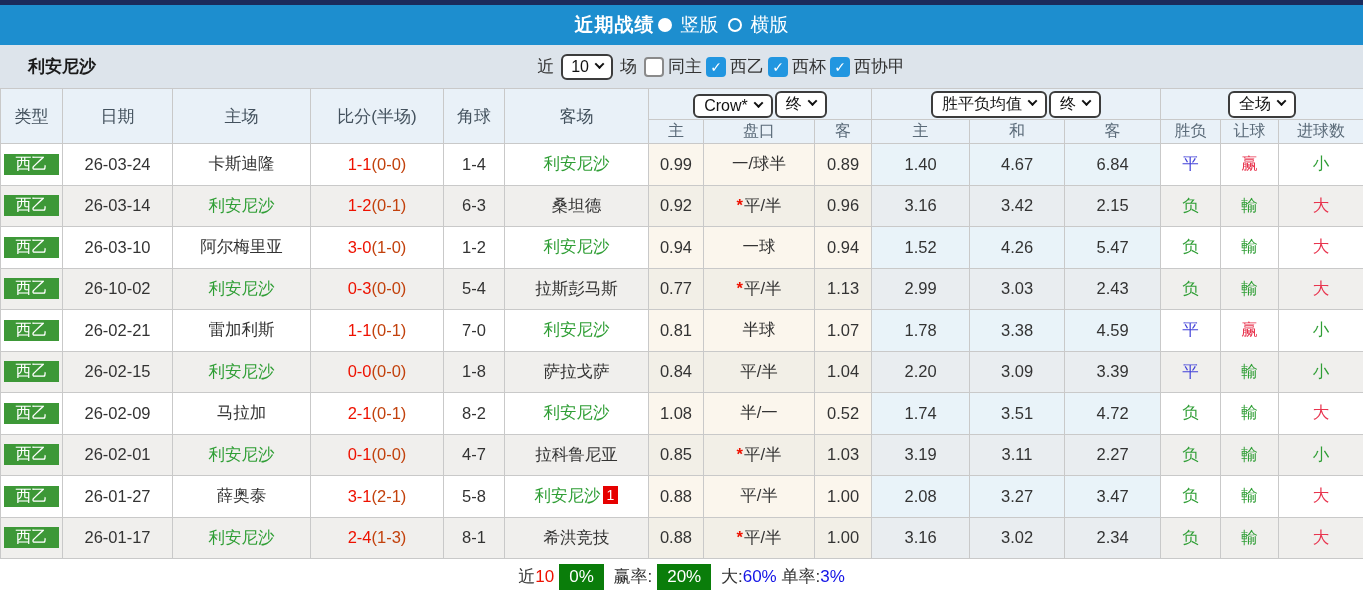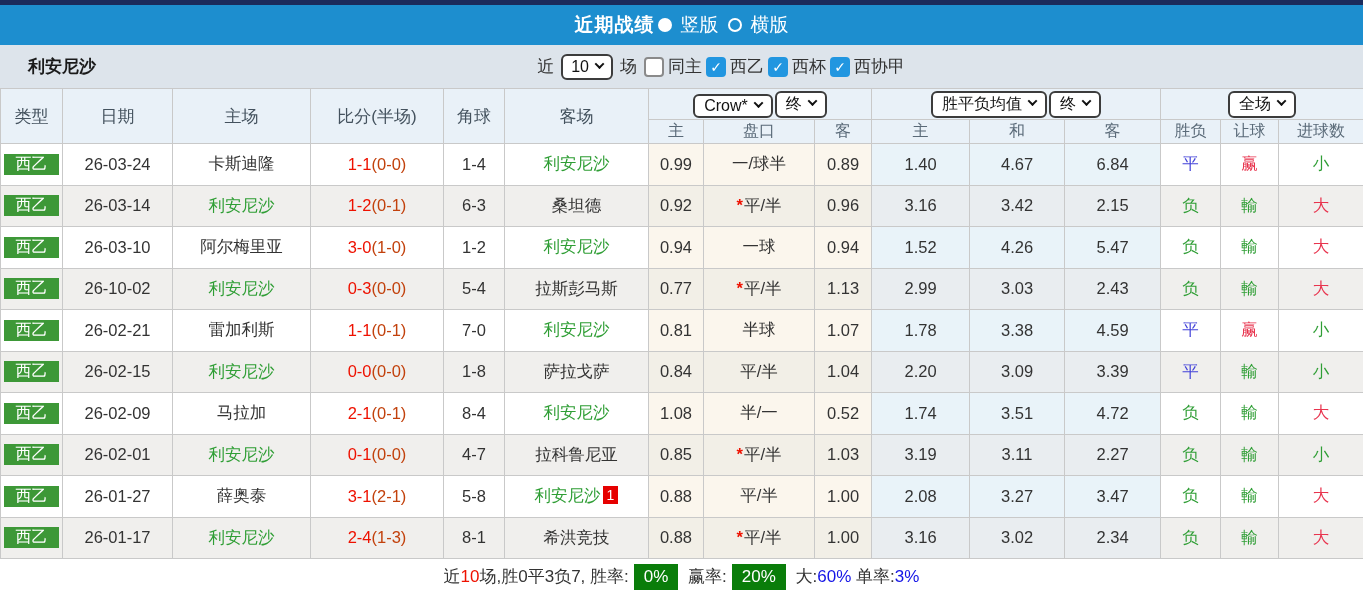--- a/index.html
+++ b/index.html
@@ -289,21 +289,21 @@
         <td class="c-res res-green">輸</td>
         <td class="c-res res-green">小</td>
       </tr>
       <tr class="odd">
         <td class="c-type">
           <div>西乙</div>
         </td>
         <td class="c-date">26-02-09</td>
         <td class="c-team">马拉加</td>
         <td class="c-score"><span class="sc">2-1</span><span class="hf">(0-1)</span></td>
-        <td class="c-corner">8-4</td>
+        <td class="c-corner">8-2</td>
         <td class="c-team green">利安尼沙</td>
         <td class="c-odds">1.08</td>
         <td class="c-handicap">半/一</td>
         <td class="c-odds">0.52</td>
         <td class="c-avg">1.74</td>
         <td class="c-avg">3.51</td>
         <td class="c-avg">4.72</td>
         <td class="c-res res-green">负</td>
         <td class="c-res res-green">輸</td>
         <td class="c-res res-red">大</td>
@@ -364,21 +364,20 @@
         <td class="c-res res-green">负</td>
         <td class="c-res res-green">輸</td>
         <td class="c-res res-red">大</td>
       </tr>
     </tbody>
 </table>
 
 <div class="summary-bar">
     <span class="seg plain">近</span>
     <span class="seg red">10</span>
-    <span class="seg plain">场,胜0平3负7, 胜率:</span>
     <span class="seg badge">0%</span>
     <span class="seg plain"> 赢率:</span>
     <span class="seg badge">20%</span>
     <span class="seg plain"> 大:</span>
     <span class="seg blue">60%</span>
     <span class="seg plain"> 单率:</span>
     <span class="seg blue">3%</span>
   </div>
 
 </body></html>

